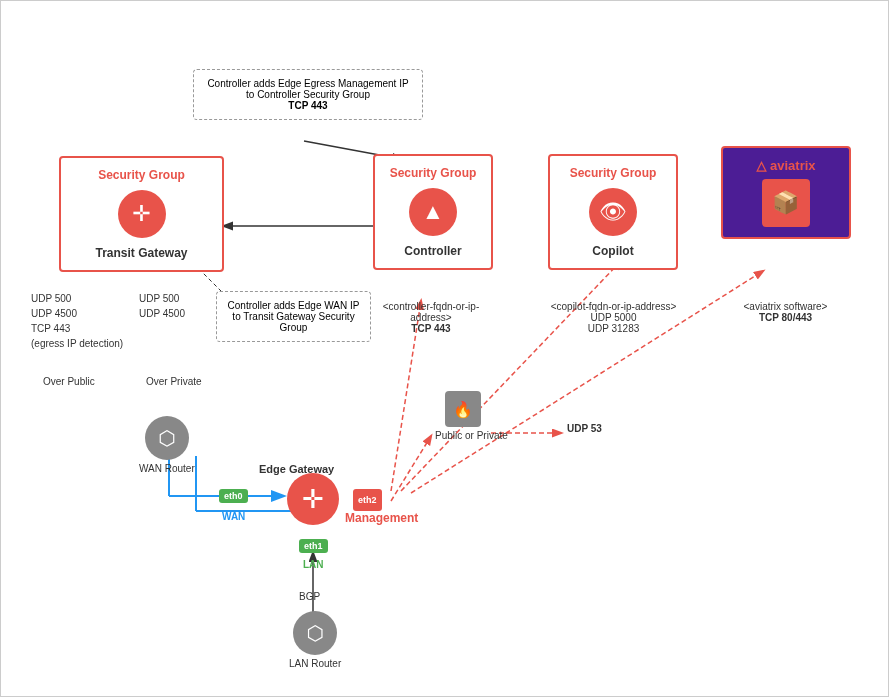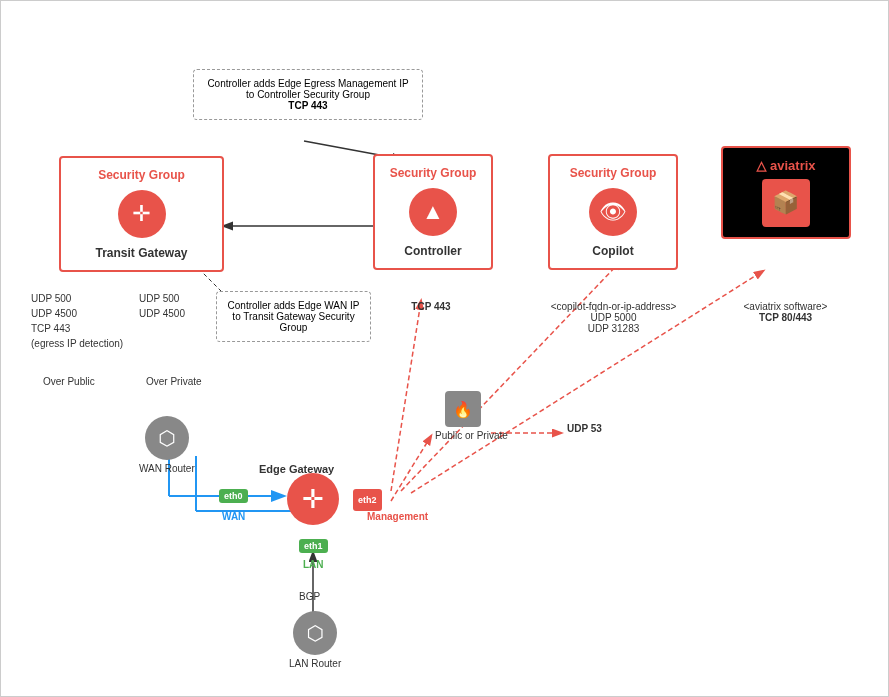--- a/index.html
+++ b/index.html
@@ -34,21 +34,21 @@
     .dashed-box {
       position: absolute;
       border: 1px dashed #999;
       border-radius: 4px;
       background: #fff;
     }
     .aviatrix-box {
       position: absolute;
       border: 2px solid #e8534a;
       border-radius: 4px;
-      background: #000000;
+      background: #4c1d95;
     }
     
     .icon-gateway {
       width: 48px;
       height: 48px;
       background: #e8534a;
       border-radius: 50%;
       display: flex;
       align-items: center;
       justify-content: center;
@@ -227,20 +227,21 @@
 
   <div class="security-group-box" style="left:372px; top:153px; width:120px; padding:10px 8px;">
     <div class="security-group-label">Security Group</div>
     <div class="icon-controller" style="margin:8px auto; background:#e8534a; border-radius:50%;">
       ▲
     </div>
     <div class="label-text label-bold" style="margin-top:4px; font-size:12px;">Controller</div>
   </div>
 
   <div style="position:absolute; left:365px; top:300px; font-size:10px; color:#333; text-align:center; width:130px;">
+    <div>&lt;controller-fqdn-or-ip-address&gt;</div>
     <div style="font-weight:bold;">TCP 443</div>
   </div>
 
   <div class="security-group-box" style="left:547px; top:153px; width:130px; padding:10px 8px;">
     <div class="security-group-label">Security Group</div>
     <div class="icon-copilot" style="margin:8px auto; background:#e8534a;">
       👁
     </div>
     <div class="label-text label-bold" style="margin-top:4px; font-size:12px;">Copilot</div>
   </div>
@@ -292,21 +293,21 @@
   <div style="position:absolute; left:221px; top:510px; font-size:10px; font-weight:bold; color:#2196F3;">WAN</div>
 
   <div style="position:absolute; left:298px; top:538px; background:#4CAF50; color:white; font-size:9px; font-weight:bold; padding:2px 5px; border-radius:3px;">
     <span>eth1</span>
   </div>
   <div style="position:absolute; left:302px; top:558px; font-size:10px; font-weight:bold; color:#4CAF50;">LAN</div>
 
   <div style="position:absolute; left:352px; top:488px; background:#e8534a; color:white; font-size:9px; font-weight:bold; padding:6px 5px; border-radius:3px;">
     <span>eth2</span>
   </div>
-  <div style="position:absolute; left:366px; top:510px; font-size:10px; font-weight:bold; color:#e8534a;">Management</div>
+  <div style="position:absolute; left:344px; top:510px; font-size:12px; font-weight:bold; color:#e8534a;">Management</div>
 
   <div style="position:absolute; left:298px; top:590px; font-size:10px; color:#333; text-align:center;">
     <div>BGP</div>
   </div>
 
   <div style="position:absolute; left:288px; top:610px; text-align:center;">
     <div class="icon-router">⬡</div>
     <div class="label-text" style="margin-top:3px;">LAN Router</div>
   </div>
 

